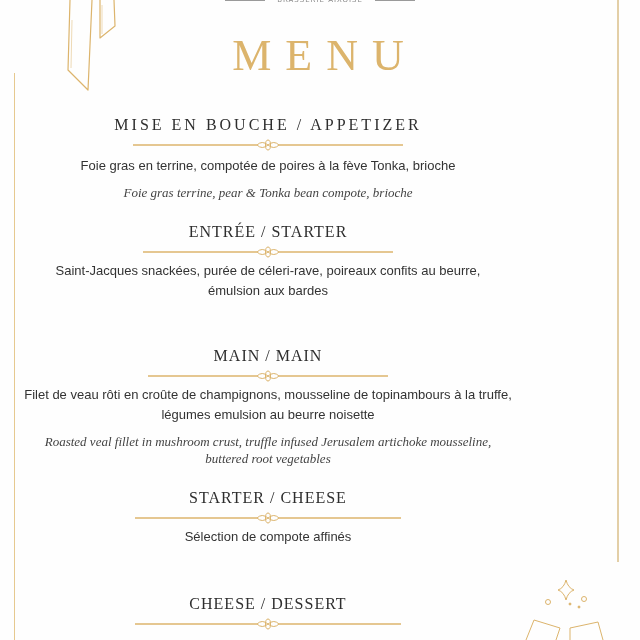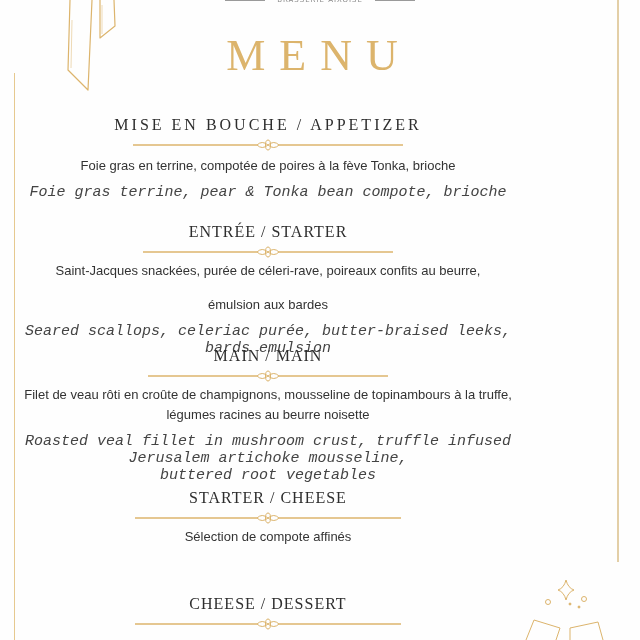--- a/index.html
+++ b/index.html
@@ -22,37 +22,37 @@
     .brand {
       position: absolute; top: -4px; left: 0; width: 640px;
       display: flex; justify-content: center; align-items: center; gap: 12px;
     }
     .brand .rule { width: 40px; height: 1px; background: #9a9a9a; }
     .brand .label {
       font-family: "DejaVu Sans", sans-serif; font-size: 7px; letter-spacing: 1px;
       color: #8a8a8a;
     }
     .title {
-      position: absolute; top: 30px; left: 0; width: 624px; text-align: center;
+      position: absolute; top: 30px; left: 6px; width: 624px; text-align: center;
       font-family: "Liberation Serif", serif; font-size: 44px; letter-spacing: 14px;
       color: #dcb46c; padding-left: 14px; box-sizing: border-box;
     }
     .section { position: absolute; left: 0; width: 536px; text-align: center; }
     .sec-head {
       font-family: "Liberation Serif", serif; color: #2e2e2e; font-size: 16px;
       letter-spacing: 1px; line-height: 20px;
     }
     .sec-head.wide { letter-spacing: 3px; font-size: 16px; }
     .divider { display: block; margin: 4px auto 0; }
     .fr {
       font-family: Liberation Sans, sans-serif; font-size: 13px; color: #333;
       line-height: 18px; margin-top: 4px;
     }
     .en {
-      font-family: Liberation Mono, monospace; font-style: italic; font-size: 15px;
+      font-family: Liberation Serif, serif; font-style: italic; font-size: 13px;
       color: #444; line-height: 17px; margin-top: 9px; text-align: center;
     }
   </style>
 </head>
 <body>
 
 <div class="page">
 
   <div class="border-left"></div>
   <div class="border-right"></div>
@@ -88,34 +88,33 @@
 
   <div class="section" style="top:222px">
     <div class="sec-head">ENTRÉE / STARTER</div>
     <svg class="divider" width="250" height="12" viewBox="0 0 250 12">
       <line x1="0" y1="6" x2="114" y2="6" stroke="#dcb46c" stroke-width="1.5"></line>
       <line x1="136" y1="6" x2="250" y2="6" stroke="#dcb46c" stroke-width="1.5"></line>
       <path d="M114 6 Q119 1 125 6 Q119 11 114 6 Z M125 6 Q131 1 136 6 Q131 11 125 6 Z" fill="none" stroke="#dcb46c" stroke-width="1"></path>
       <ellipse cx="125" cy="6" rx="2.5" ry="5" fill="none" stroke="#dcb46c" stroke-width="1"></ellipse>
     </svg>
     <div class="fr">Saint-Jacques snackées, purée de céleri-rave, poireaux confits au beurre,</div>
-    <div class="fr" style="margin-top:16px">émulsion aux bardes</div>
-    <div class="en">Seared scallops, celeriac purée, butter-braised leeks, bards emulsion</div>
+    <div class="fr" style="margin-top:2px">émulsion aux bardes</div>
   </div>
 
   <div class="section" style="top:346px">
     <div class="sec-head">MAIN / MAIN</div>
     <svg class="divider" width="240" height="12" viewBox="0 0 240 12">
       <line x1="0" y1="6" x2="109" y2="6" stroke="#dcb46c" stroke-width="1.5"></line>
       <line x1="131" y1="6" x2="240" y2="6" stroke="#dcb46c" stroke-width="1.5"></line>
       <path d="M109 6 Q114 1 120 6 Q114 11 109 6 Z M120 6 Q126 1 131 6 Q126 11 120 6 Z" fill="none" stroke="#dcb46c" stroke-width="1"></path>
       <ellipse cx="120" cy="6" rx="2.5" ry="5" fill="none" stroke="#dcb46c" stroke-width="1"></ellipse>
     </svg>
     <div class="fr">Filet de veau rôti en croûte de champignons, mousseline de topinambours à la truffe,</div>
-    <div class="fr" style="margin-top:2px">légumes racines au beurre noisette</div>
+    <div class="fr" style="margin-top:2px">légumes emulsion au beurre noisette</div>
     <div class="en">Roasted veal fillet in mushroom crust, truffle infused Jerusalem artichoke mousseline,</div>
     <div class="en" style="margin-top:0">buttered root vegetables</div>
   </div>
 
   <div class="section" style="top:488px">
     <div class="sec-head">STARTER / CHEESE</div>
     <svg class="divider" width="266" height="12" viewBox="0 0 266 12">
       <line x1="0" y1="6" x2="122" y2="6" stroke="#dcb46c" stroke-width="1.5"></line>
       <line x1="144" y1="6" x2="266" y2="6" stroke="#dcb46c" stroke-width="1.5"></line>
       <path d="M122 6 Q127 1 133 6 Q127 11 122 6 Z M133 6 Q139 1 144 6 Q139 11 133 6 Z" fill="none" stroke="#dcb46c" stroke-width="1"></path>

